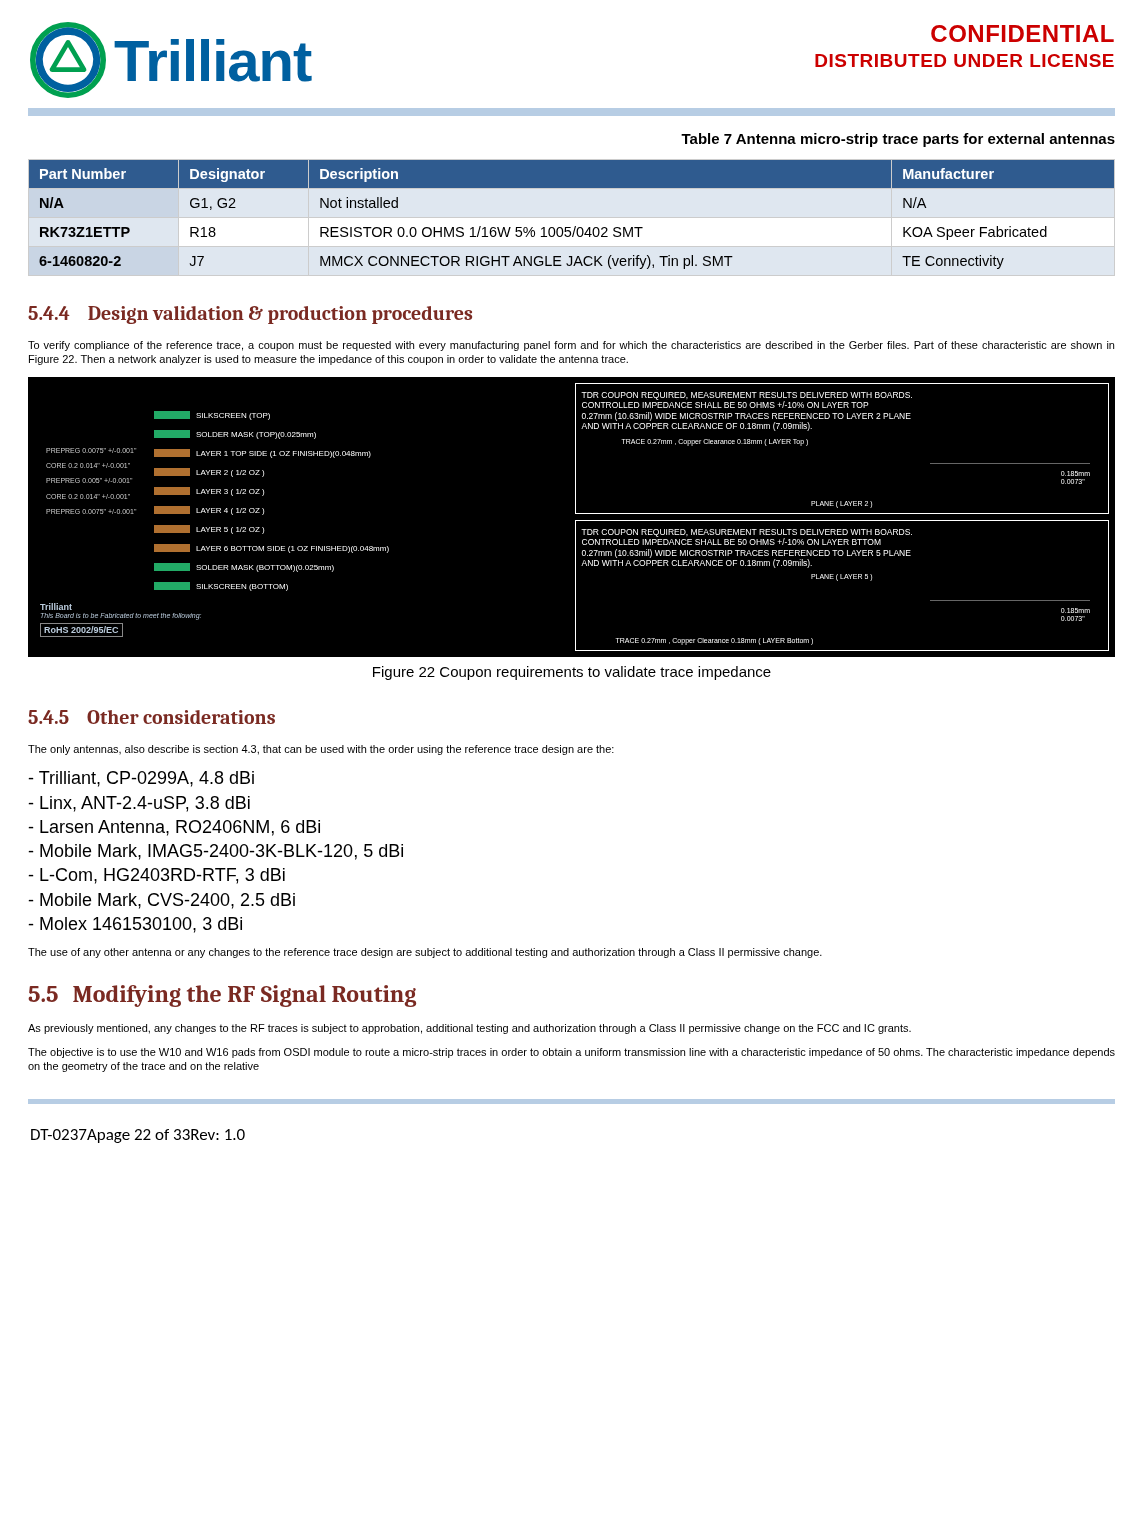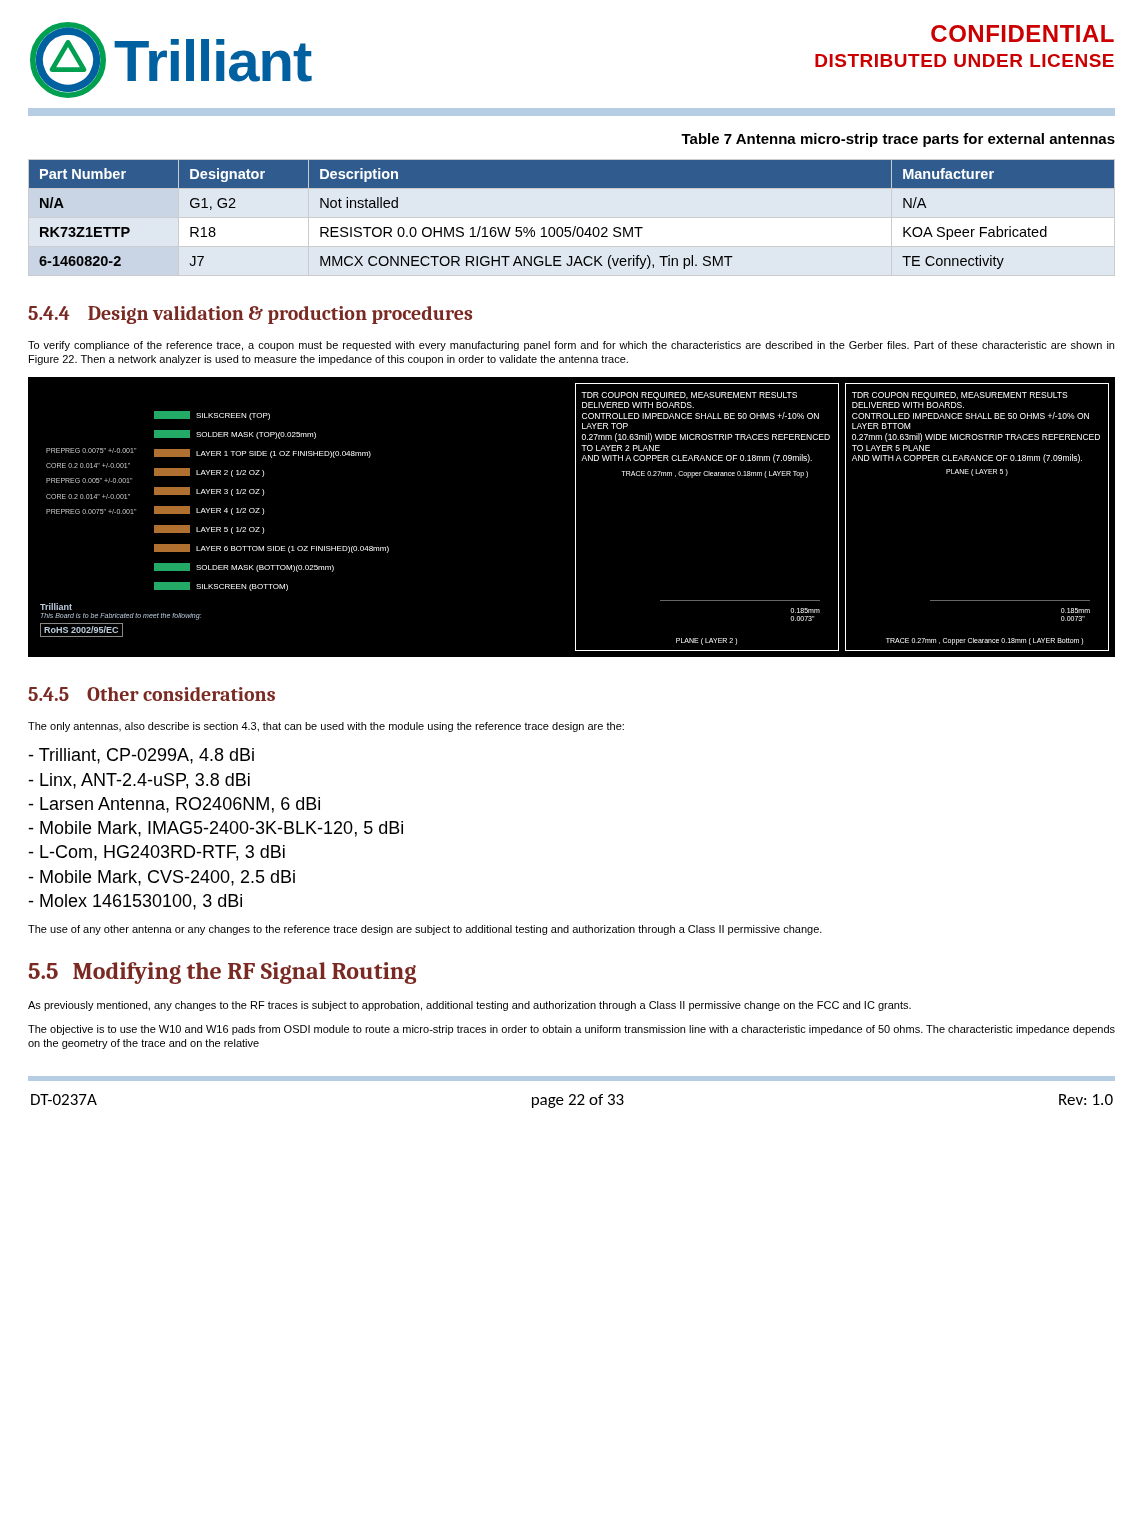--- a/index.html
+++ b/index.html
@@ -130,21 +130,21 @@
   .fig-left .prepregs {
     position:absolute;
     left:12px; top:60px;
     font-size:7px; color:#ccc;
     line-height:2.2;
   }
   .fig-left .trilliant-badge {
     position:absolute; left:6px; bottom:14px;
     color:#bcd; font-size:9px; font-weight:bold;
   }
-  .fig-right { flex: 1; display: flex; flex-direction: row; gap: 6px; }
+  .fig-right { flex: 1; display: flex; flex-direction: column; gap: 6px; }
   .fig-panel {
     flex:1; border:1px solid #fff; background:#000;
     color:#fff; font-size:8.5px; padding:6px;
     line-height:1.25; position:relative;
   }
   .fig-panel .mini-dia {
     position:absolute;
     right:18px; bottom:10px;
     width:160px; height:40px;
     border-top:1px solid #666;
@@ -154,24 +154,24 @@
     font-size: 15px;
     margin: 6px 0 4px 0;
   }
   .footer-bar {
     height: 5px;
     background: #b7cde4;
     margin-top: 26px;
   }
   .footer {
     display: flex;
-    justify-content: space-between;
     font-family: Calibri, Arial, sans-serif;
     font-size: 17px;
     padding: 8px 2px 0 2px;
+    margin-top: 12px;
   }
 </style>
 </head>
 <body>
 
 <div class="page">
 
   <div class="header">
     <div class="logo-block">
       <span class="logo-mark">
@@ -289,25 +289,26 @@
         <div class="mini-dia">
           <div style="position:absolute;right:0;top:6px;font-size:7px;">
             <div>0.185mm</div>
             <div>0.0073"</div>
           </div>
         </div>
         <div style="position:absolute;left:40px;bottom:4px;font-size:7px">TRACE 0.27mm , Copper Clearance 0.18mm ( LAYER Bottom )</div>
       </div>
     </div>
   </div>
+  <div class="fig-caption">Figure 22  Coupon requirements to validate trace impedance</div>
 
   <h3 class="sec-h3">
     <span class="num">5.4.5</span><span>Other considerations</span>
   </h3>
-  <p class="body" style="text-align:left">The only antennas, also describe is section 4.3, that can be used with the module using the reference trace design are the:</p>
+  <p class="body" style="text-align:left">The only antennas, also describe is section 4.3, that can be used with the order using the reference trace design are the:</p>
   <ul class="antenna-list">
     <li>Trilliant, CP-0299A, 4.8 dBi</li>
     <li>Linx, ANT-2.4-uSP, 3.8 dBi</li>
     <li>Larsen Antenna, RO2406NM, 6 dBi</li>
     <li>Mobile Mark, IMAG5-2400-3K-BLK-120, 5 dBi</li>
     <li>L-Com, HG2403RD-RTF, 3 dBi</li>
     <li>Mobile Mark, CVS-2400, 2.5 dBi</li>
     <li>Molex 1461530100, 3 dBi</li>
   </ul>
   <p class="body">The use of any other antenna or any changes to the reference trace design are subject to additional testing and authorization through a Class II permissive change.</p>

